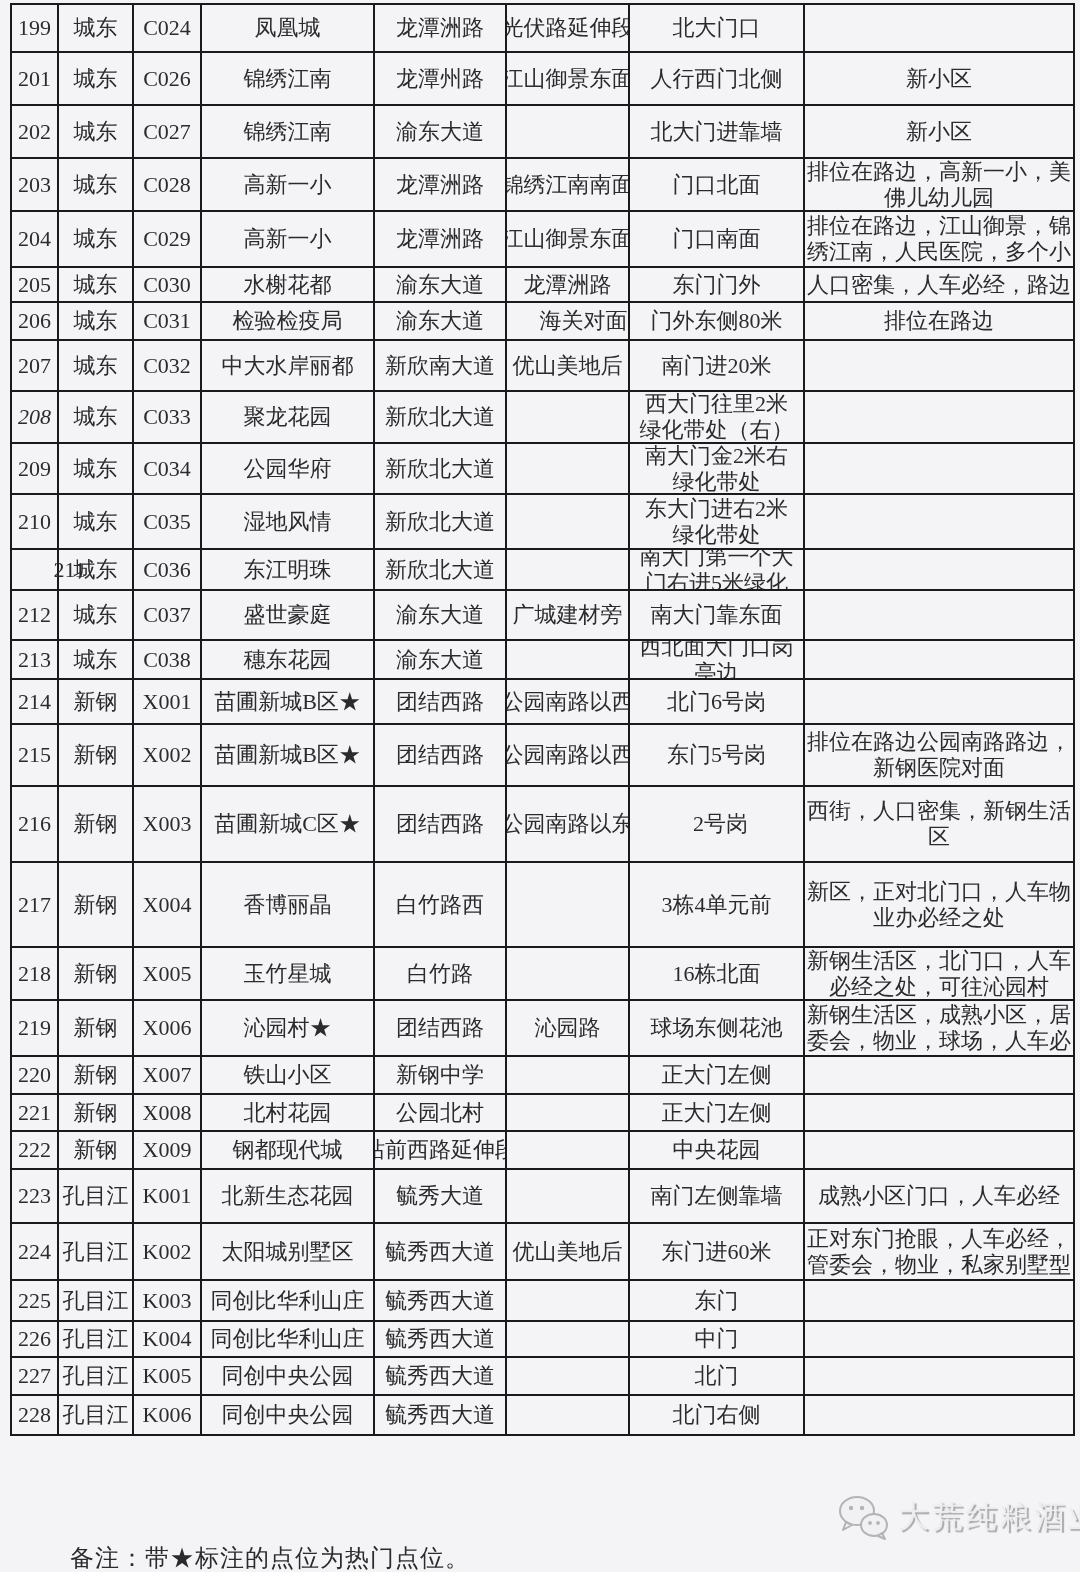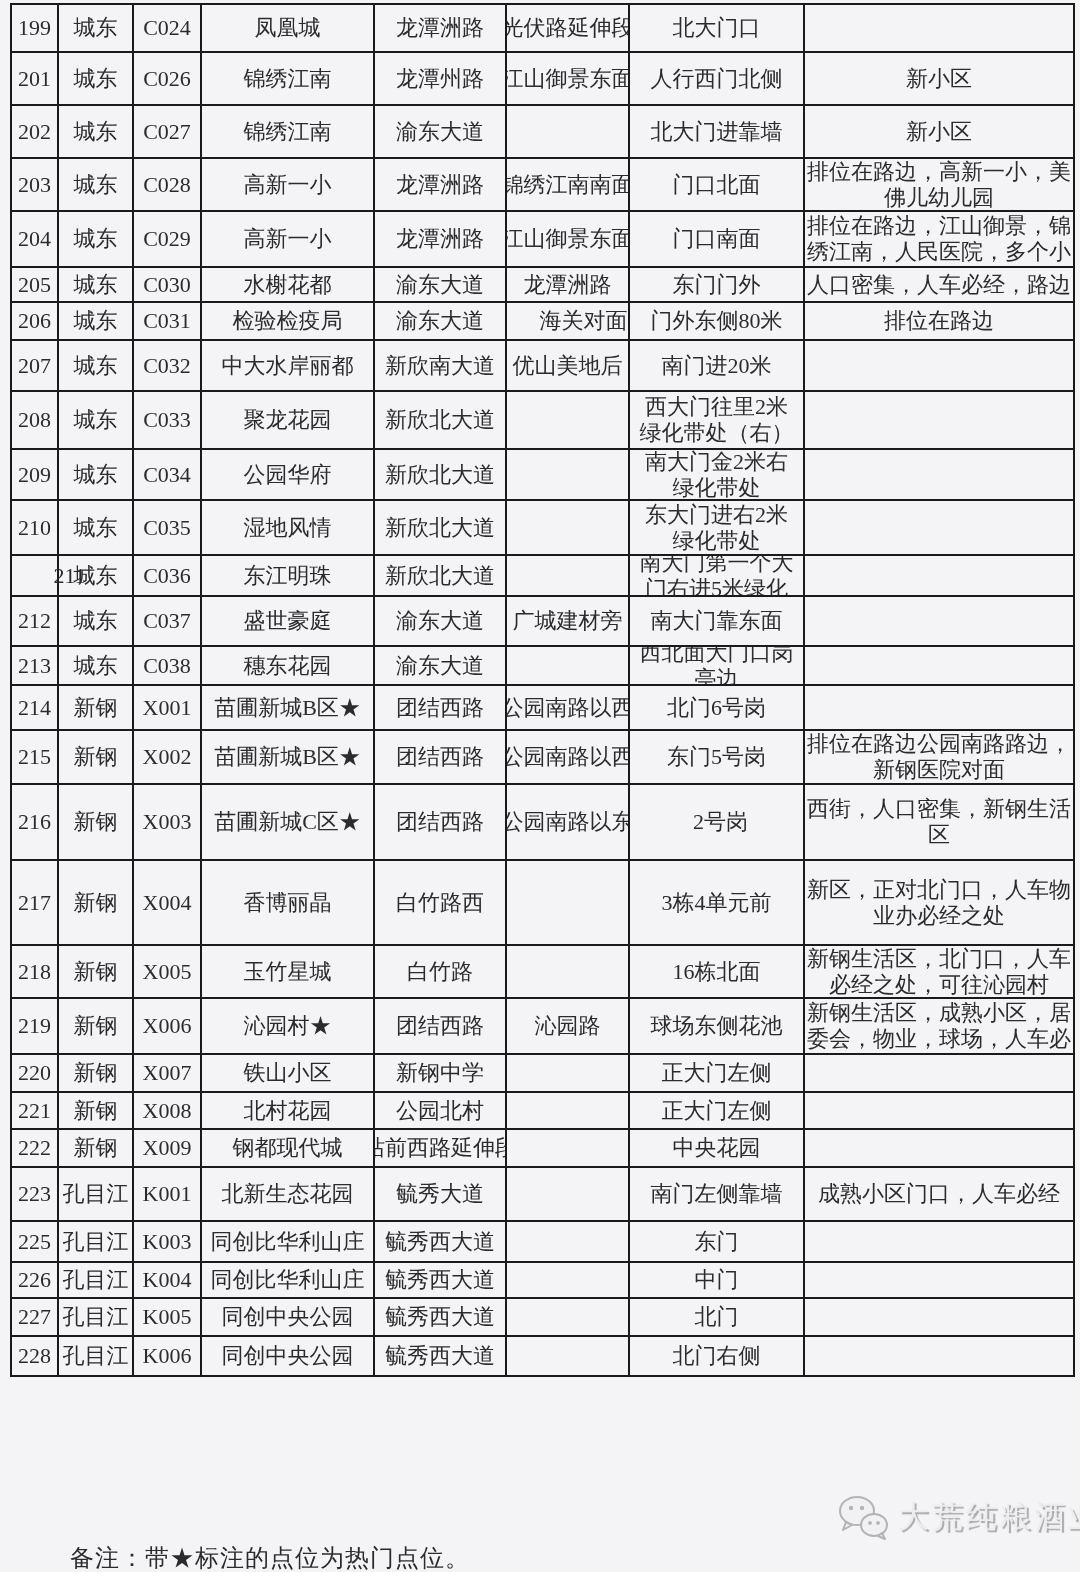--- a/index.html
+++ b/index.html
@@ -281,21 +281,21 @@
           </td>
           <td class="c-position">
             <div class="cell" style="height: 49px;">南门进20米</div>
           </td>
           <td class="c-note">
             <div class="cell" style="height: 49px;"></div>
           </td>
         </tr>
         <tr>
           <td class="c-no">
-            <div class="cell" style="height: 56px;">208</div>
+            <div class="cell" style="height: 48px; font-style: italic;">208</div>
           </td>
           <td class="c-district">
             <div class="cell" style="height: 50px;">城东</div>
           </td>
           <td class="c-code">
             <div class="cell" style="height: 50px;">C033</div>
           </td>
           <td class="c-name">
             <div class="cell" style="height: 50px;">聚龙花园</div>
           </td>
@@ -484,21 +484,21 @@
           <td class="c-road">
             <div class="cell" style="height: 47px;">团结西路</div>
           </td>
           <td class="c-ref">
             <div class="cell" style="height: 47px;">公园南路以西</div>
           </td>
           <td class="c-position">
             <div class="cell" style="height: 47px;">东门5号岗</div>
           </td>
           <td class="c-note">
-            <div class="cell" style="height: 52px;">排位在路边公园南路路边，新钢医院对面</div>
+            <div class="cell" style="height: 60px;">排位在路边公园南路路边，新钢医院对面</div>
           </td>
         </tr>
         <tr>
           <td class="c-no">
             <div class="cell" style="height: 74px;">216</div>
           </td>
           <td class="c-district">
             <div class="cell" style="height: 74px;">新钢</div>
           </td>
           <td class="c-code">
@@ -693,20 +693,46 @@
             <div class="cell" style="height: 52px;">毓秀大道</div>
           </td>
           <td class="c-ref">
             <div class="cell" style="height: 52px;"></div>
           </td>
           <td class="c-position">
             <div class="cell" style="height: 52px;">南门左侧靠墙</div>
           </td>
           <td class="c-note">
             <div class="cell" style="height: 52px;">成熟小区门口，人车必经</div>
+          </td>
+        </tr>
+        <tr>
+          <td class="c-no">
+            <div class="cell" style="height: 55px;">224</div>
+          </td>
+          <td class="c-district">
+            <div class="cell" style="height: 55px;">孔目江</div>
+          </td>
+          <td class="c-code">
+            <div class="cell" style="height: 55px;">K002</div>
+          </td>
+          <td class="c-name">
+            <div class="cell" style="height: 55px;">太阳城别墅区</div>
+          </td>
+          <td class="c-road">
+            <div class="cell" style="height: 55px;">毓秀西大道</div>
+          </td>
+          <td class="c-ref">
+            <div class="cell" style="height: 55px;">优山美地后</div>
+          </td>
+          <td class="c-position">
+            <div class="cell" style="height: 55px;">东门进60米</div>
+          </td>
+          <td class="c-note">
+            <div class="cell" style="height: 55px;">正对东门抢眼，人车必经，管委会，物业，私家别墅型</div>
           </td>
         </tr>
         <tr>
           <td class="c-no">
             <div class="cell" style="height: 39px;">225</div>
           </td>
           <td class="c-district">
             <div class="cell" style="height: 39px;">孔目江</div>
           </td>
           <td class="c-code">

